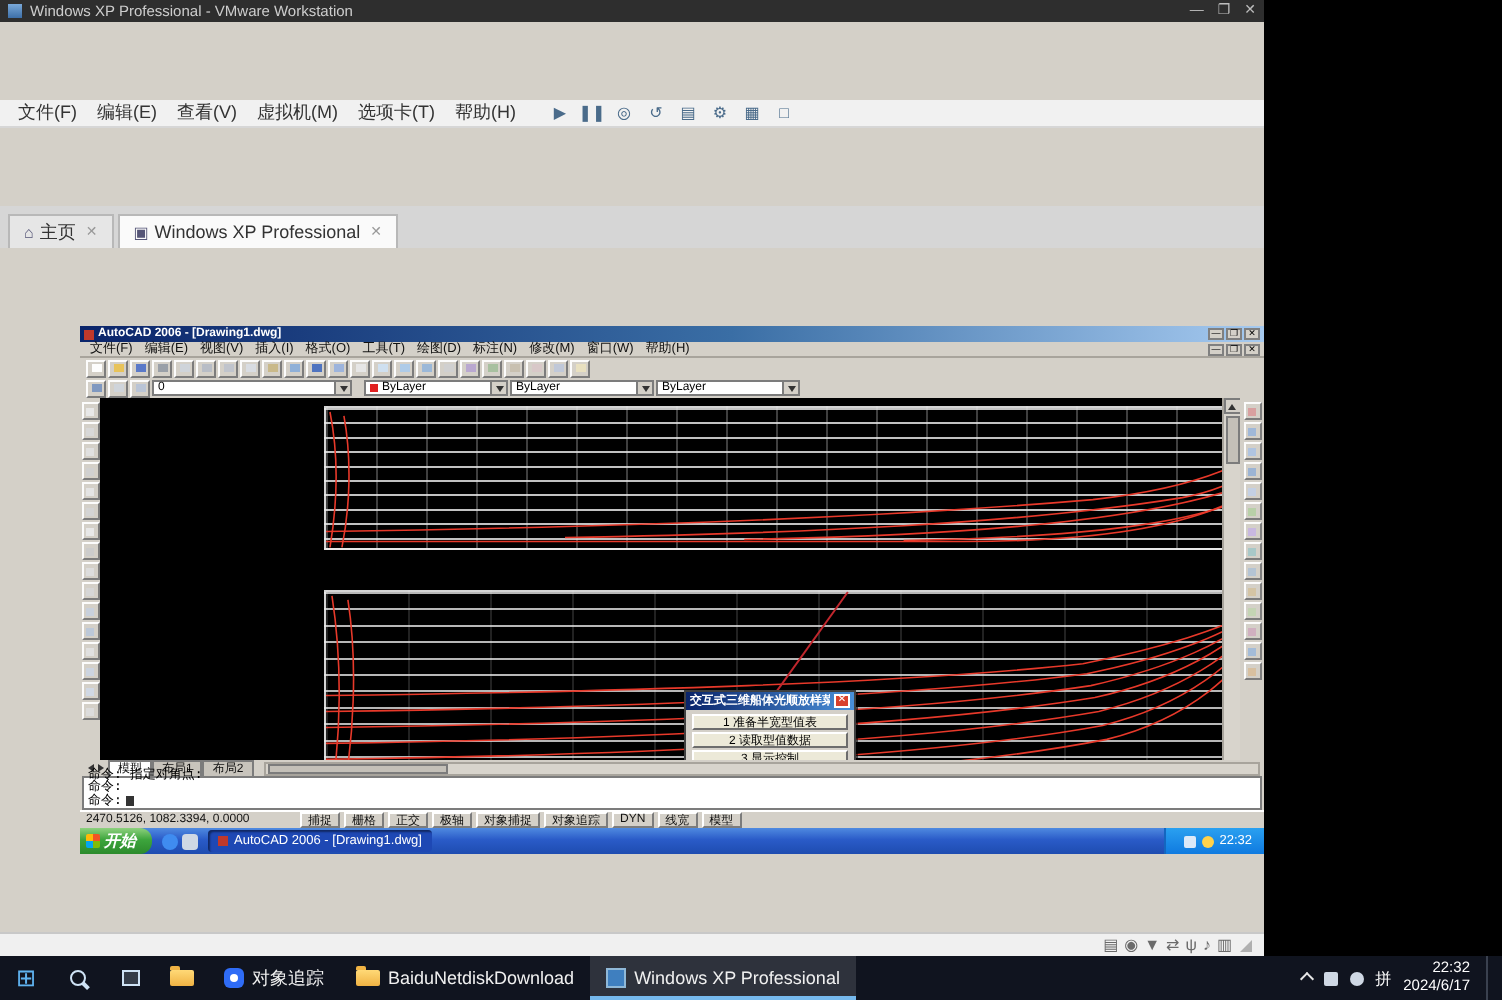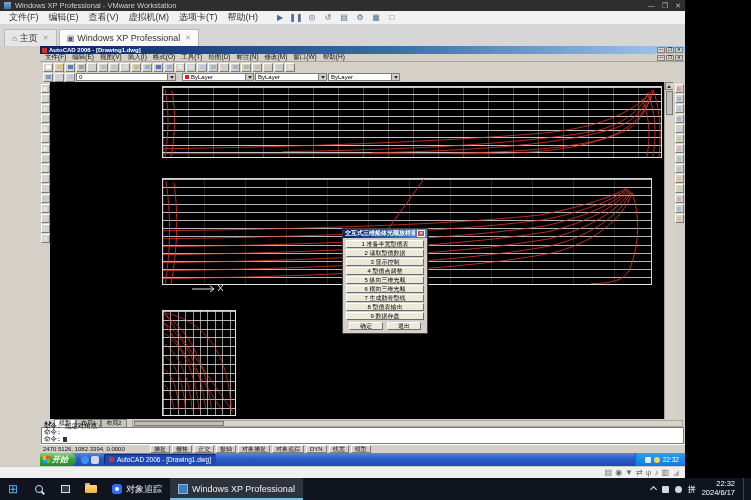--- a/index.html
+++ b/index.html
@@ -1,17 +1,17 @@
 <!DOCTYPE html>
 <html><head>
 <meta charset="utf-8">
 <style>
   *{margin:0;padding:0;box-sizing:border-box;}
   html,body{width:751px;height:500px;overflow:hidden;background:#000;font-family:"Liberation Sans",sans-serif;}
-  .vm-window{width:685px;height:478px;display:flex;flex-direction:column;background:#d4d0c8;}
+  .vm-window{width:632px;height:478px;display:flex;flex-direction:column;background:#d4d0c8;gap:39px;}
 
   
   .vm-titlebar{height:11px;background:#2e2e2e;display:flex;align-items:center;padding:0 4px;gap:4px;flex:none;}
   .vm-logo{width:7px;height:7px;background:linear-gradient(#79a8d8,#3d6fa8);flex:none;}
   .vm-title{color:#cdcdcd;font-size:7.5px;white-space:nowrap;}
   .winbtns{margin-left:auto;display:flex;gap:7px;}
   .winbtn{color:#bdbdbd;font-size:7px;line-height:1;}
   .vm-menubar{height:14px;background:#f1f1f1;border-bottom:1px solid #d6d6d6;display:flex;align-items:center;padding:0 4px;flex:none;}
   .menu-item{font-size:9px;color:#333;padding:0 5px;white-space:nowrap;}
   .vm-tools{display:flex;gap:2px;margin-left:10px;align-items:center;}
@@ -499,20 +499,24 @@
   <span class="ht-btn">
       <span class="folder-icon"></span>
     </span>
 
   <span style="display:flex;height:22px;">
 
   <span class="ht-app">
         <span class="netdisk-icon"></span>
         <span>对象追踪</span>
       </span>
+      <span class="ht-app">
+        <span class="folder-icon"></span>
+        <span>BaiduNetdiskDownload</span>
+      </span>
       <span class="ht-app active">
         <span class="vmapp-icon"></span>
         <span>Windows XP Professional</span>
       </span>
     </span>
 
   <span class="ht-tray">
     <span class="chevron-up"></span>
     <span class="tray-ic"></span>
     <span class="tray-ic round"></span>

